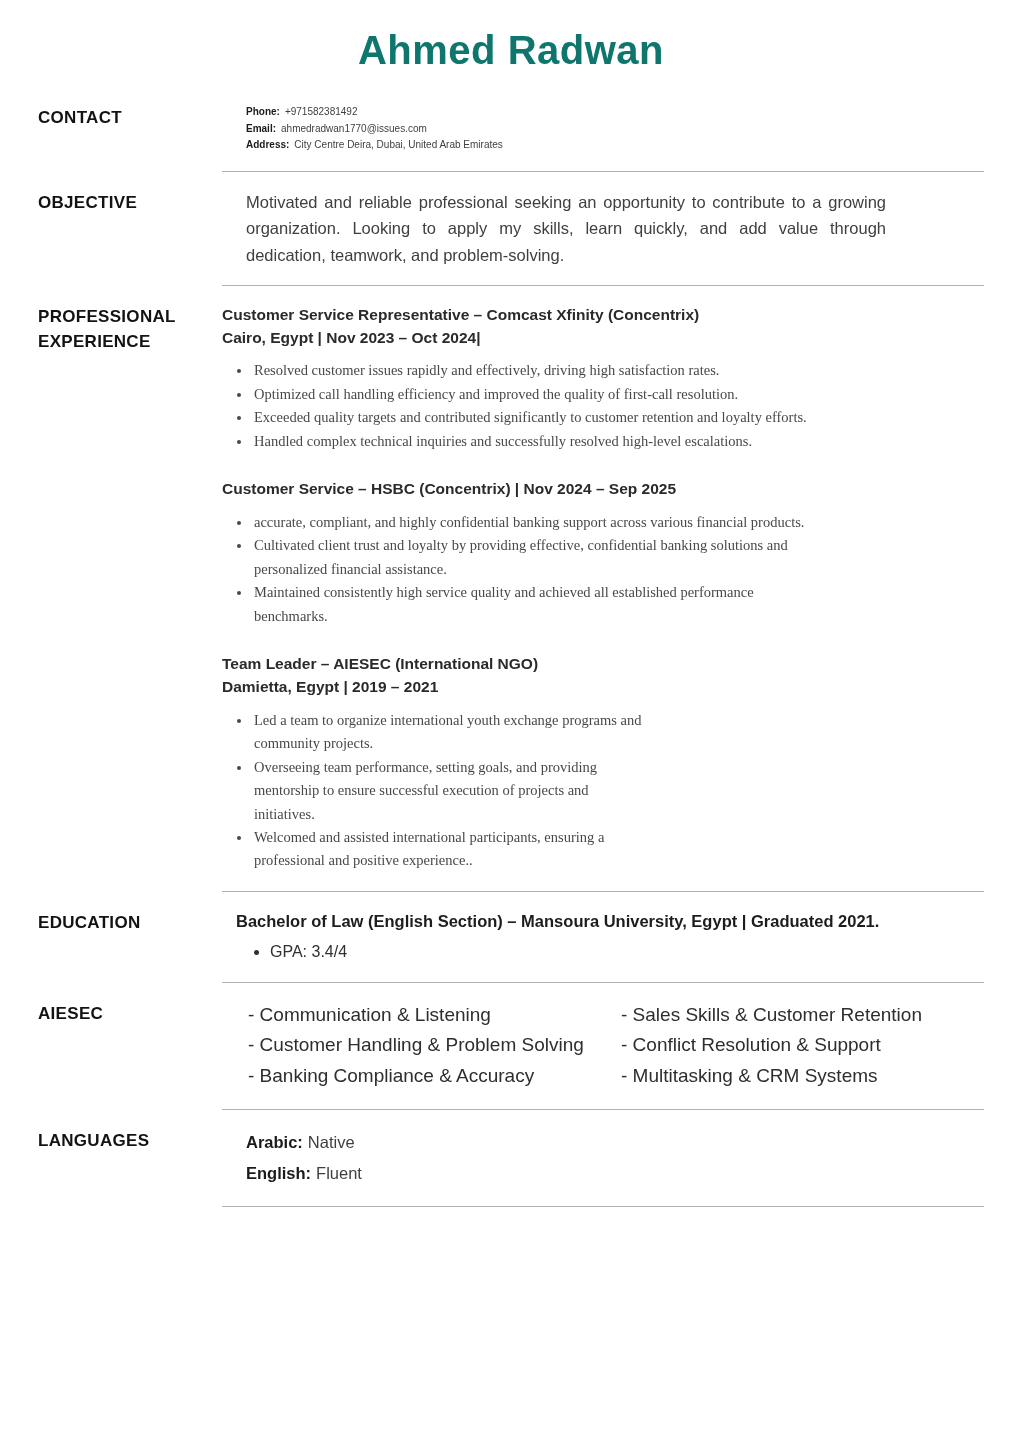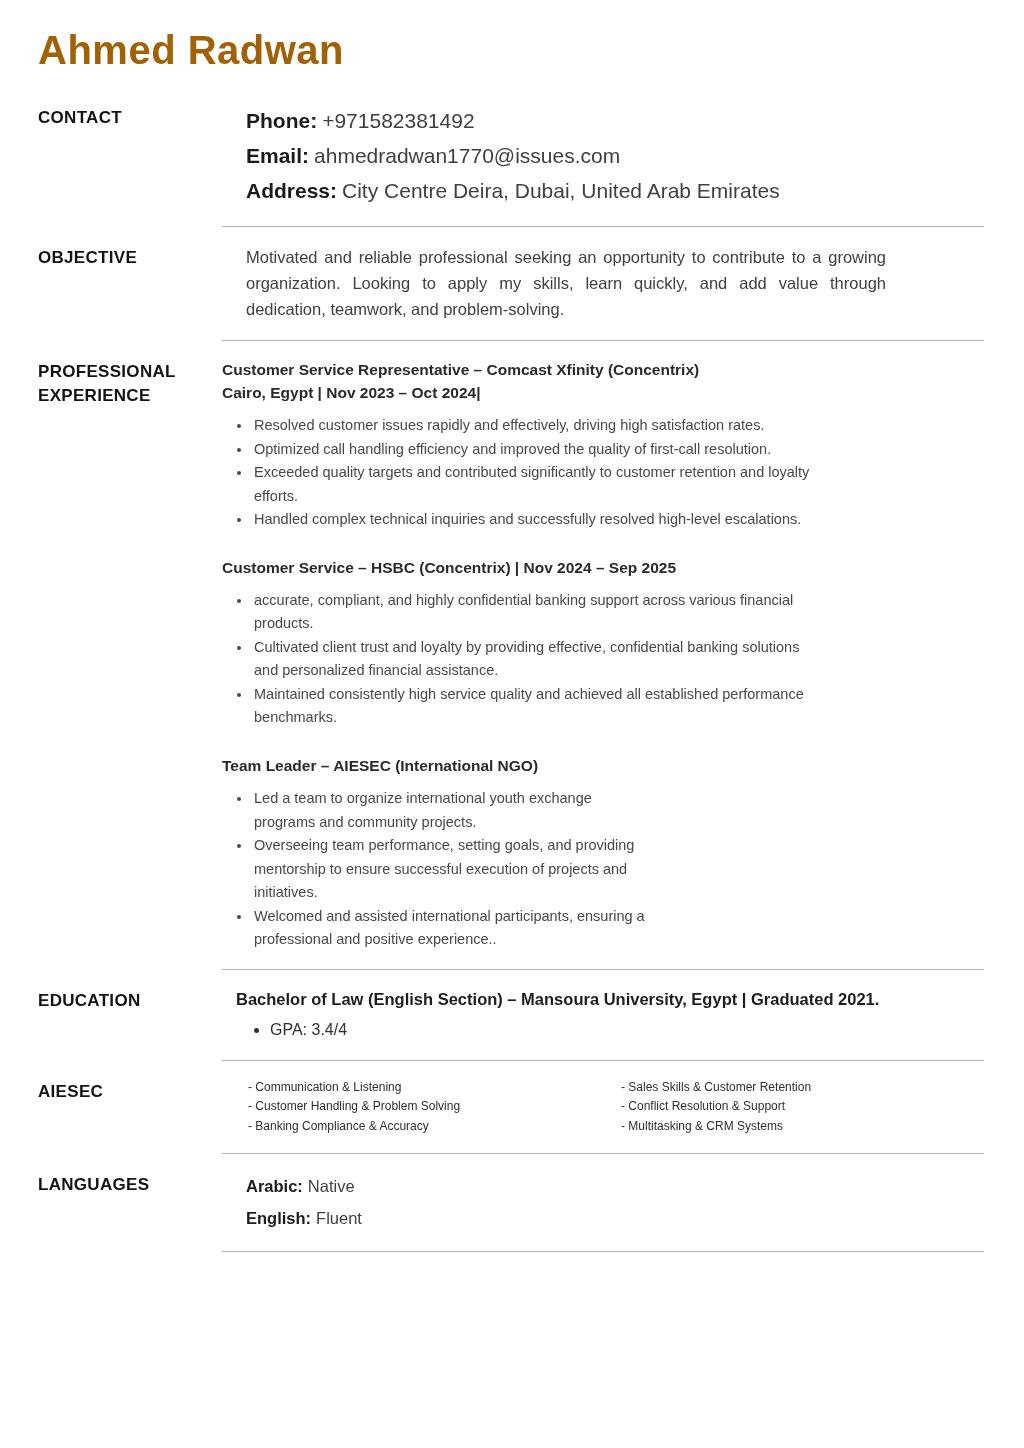--- a/index.html
+++ b/index.html
@@ -7,23 +7,24 @@
   body {
     width: 1024px;
     height: 1448px;
     overflow: hidden;
     font-family: "Liberation Sans", "DejaVu Sans", sans-serif;
     color: #414141;
   }
   .page { padding: 18px 40px 0 38px; }
 
   h1.resume-title {
+    text-align: center;
     font-size: 40px;
     font-weight: 800;
-    color: #a16207;
+    color: #0f766e;
     letter-spacing: 0.5px;
     line-height: 1.2;
     margin: 8px 0 30px 0;
   }
 
   .section {
     display: grid;
     grid-template-columns: 184px 1fr;
     align-items: start;
   }
@@ -39,21 +40,21 @@
   .indent { padding-left: 24px; }
   .indent-sm { padding-left: 14px; }
 
   .divider {
     border: none;
     border-top: 1.5px solid #aeb3b7;
     margin: 17px 0 17px 184px;
   }
 
   
-  .info-row { font-size: 21px; line-height: 1.66; color: #3f3f3f; }
+  .info-row { font-size: 10px; line-height: 1.66; color: #3f3f3f; }
   .info-label { font-weight: 700; color: #1b1b1b; }
   .info-value { margin-left: 5px; }
 
   
   .objective-text {
     font-size: 16.5px;
     line-height: 1.6;
     text-align: justify;
     max-width: 640px;
     color: #3f3f3f;
@@ -65,20 +66,21 @@
   .job-title, .job-subtitle {
     font-weight: 700;
     font-size: 15.5px;
     color: #2a2a2a;
     line-height: 1.5;
   }
   ul.bullets {
     margin-top: 10px;
     padding-left: 30px;
     list-style: disc;
+    font-family: Liberation Serif, serif;
   }
   ul.bullets li {
     font-size: 14.5px;
     line-height: 1.62;
     color: #484848;
     padding-left: 2px;
   }
   .bullets-job0 { max-width: 620px; }
   .bullets-job1 { max-width: 590px; }
   .bullets-job1 li { line-height: 1.78; }
@@ -103,21 +105,21 @@
     line-height: 1.55;
   }
 
   
   .skills-grid {
     display: grid;
     grid-template-columns: 1fr 1fr;
     column-gap: 10px;
     padding-left: 26px;
   }
-  .skills-col { font-size: 12px; color: #2e2e2e; }
+  .skills-col { font-size: 19px; color: #2e2e2e; }
   .skill-item { line-height: 1.62; }
 
   
   .lang-rows .info-row { font-size: 16.5px; line-height: 1.9; }
   .personal-rows .info-row { font-size: 16px; line-height: 1.68; }
 </style>
 </head>
 <body>
 
 <div class="page">
@@ -169,20 +171,21 @@
         <div class="job-title">Customer Service – HSBC (Concentrix) | Nov 2024 – Sep 2025</div>
         <ul class="bullets bullets-job1">
           <li>accurate, compliant, and highly confidential banking support across various financial products.</li>
           <li>Cultivated client trust and loyalty by providing effective, confidential banking solutions and personalized financial assistance.</li>
           <li>Maintained consistently high service quality and achieved all established performance benchmarks.</li>
         </ul>
       </div>
 
       <div class="job">
         <div class="job-title">Team Leader – AIESEC (International NGO)</div>
+        <div class="job-subtitle">Damietta, Egypt | 2019 – 2021</div>
         <ul class="bullets bullets-job2">
           <li>Led a team to organize international youth exchange programs and community projects.</li>
           <li>Overseeing team performance, setting goals, and providing mentorship to ensure successful execution of projects and initiatives.</li>
           <li>Welcomed and assisted international participants, ensuring a professional and positive experience..</li>
         </ul>
       </div>
 
     </div>
   </section>
 

